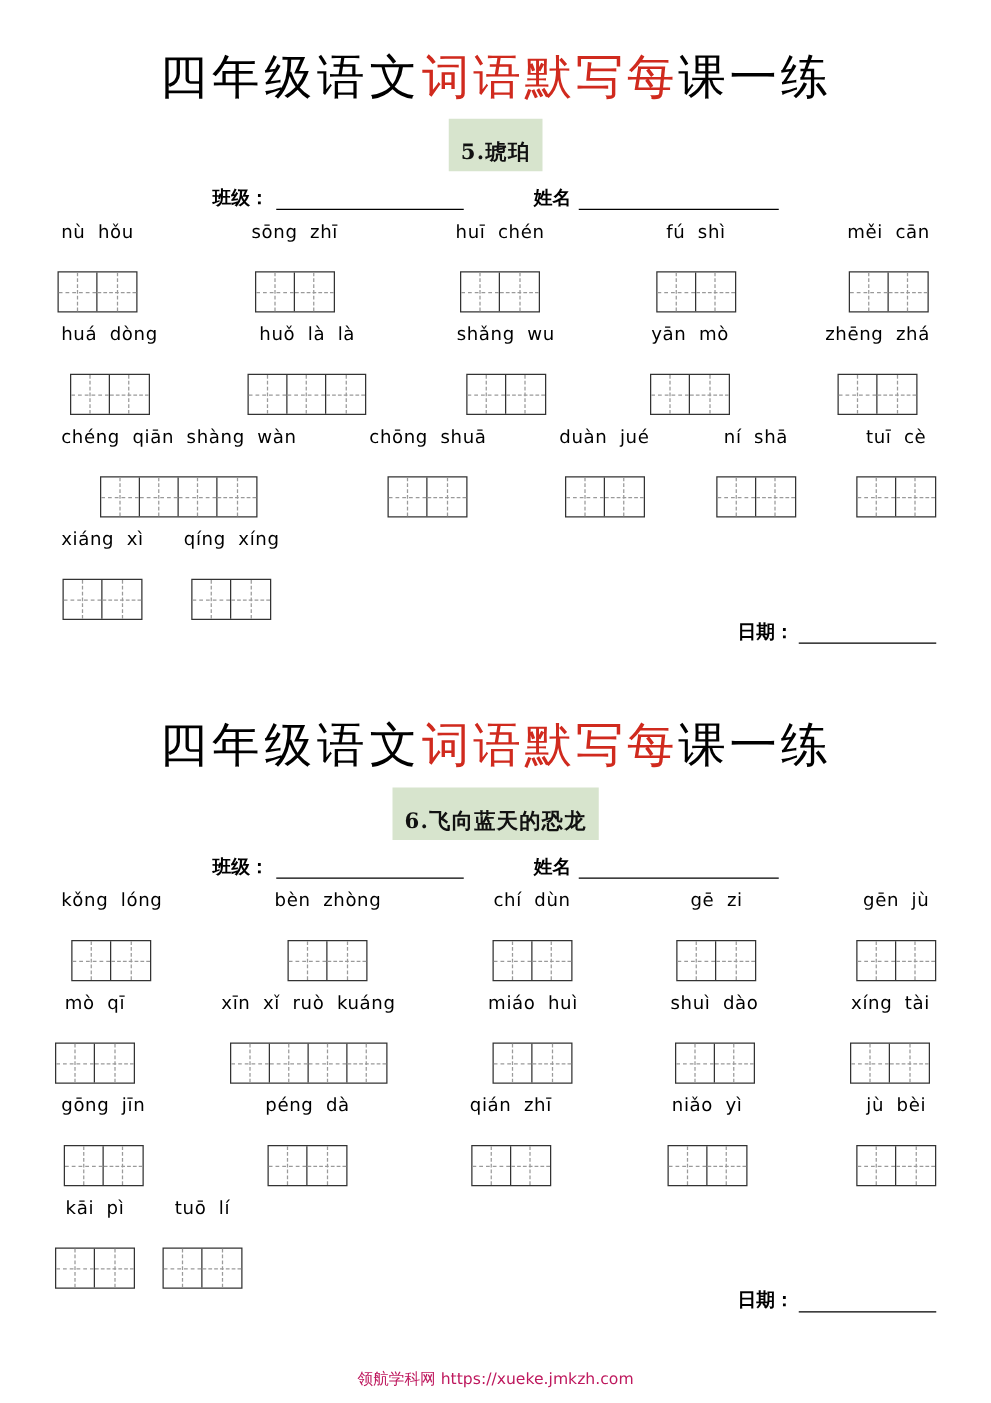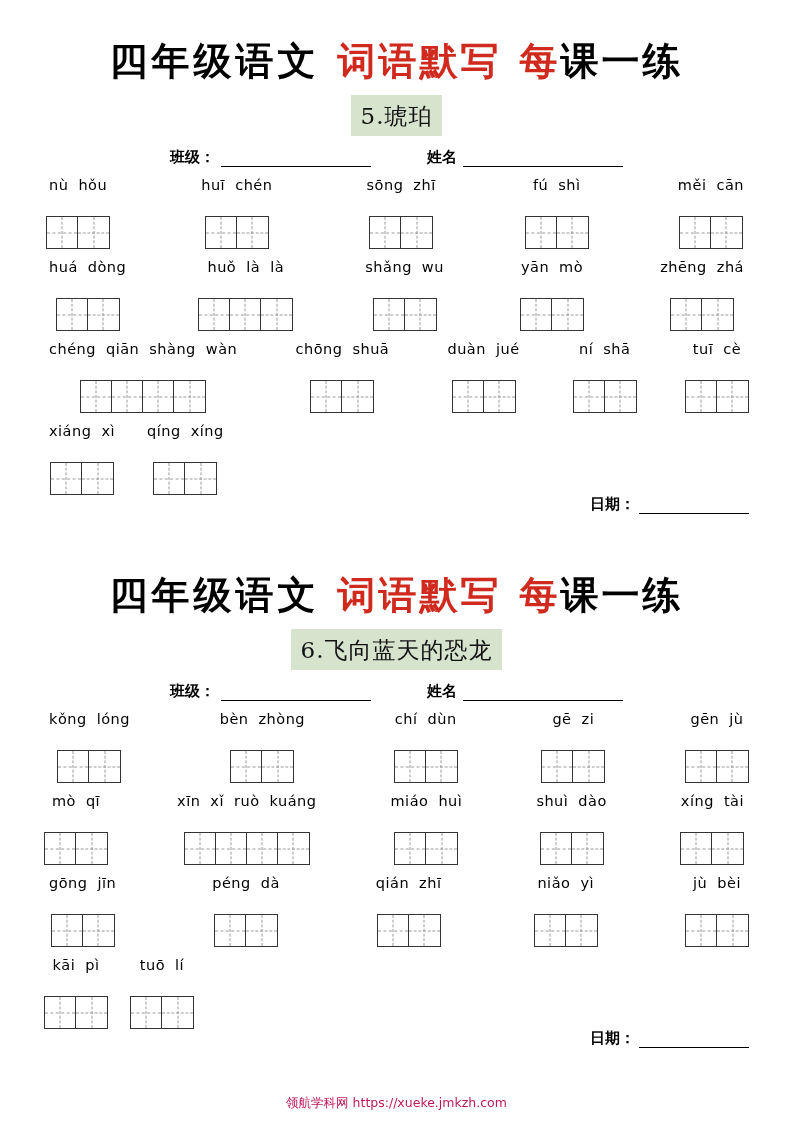--- a/index.html
+++ b/index.html
@@ -20,23 +20,22 @@
   }
   .worksheet {
     position: relative;
     margin-bottom: 10px;
   }
   
   .title-row {
     display: flex;
     align-items: center;
     justify-content: center;
-    gap: 18px;
     font-family: "DejaVu Serif", serif;
-    font-weight: bold;
+    font-weight: normal;
     letter-spacing: 2px;
     padding-top: 6px;
   }
   .title-black {
     font-size: 38px;
     color: #000000;
     font-family: "DejaVu Serif", serif;
     letter-spacing: 4px;
   }
   .title-red {
@@ -55,23 +54,23 @@
 
   
   .lesson-wrap {
     display: flex;
     justify-content: center;
     margin-top: 8px;
   }
   .lesson {
     background: #d7e4cd;
     color: #111;
-    font-size: 23px;
-    font-weight: normal;
-    padding: 6px 10px 4px 10px;
+    font-size: 17px;
+    font-weight: bold;
+    padding: 15px 10px 4px 10px;
     font-family: "DejaVu Serif", serif;
     letter-spacing: 1px;
   }
 
   
   .info-row {
     display: flex;
     justify-content: center;
     align-items: flex-end;
     margin-top: 12px;
@@ -193,34 +192,34 @@
                 <div class="h"></div>
                 <div class="v"></div>
               </div>
               <div class="cell">
                 <div class="h"></div>
                 <div class="v"></div>
               </div>
             </div>
           </div>
           <div class="word">
+            <div class="pinyin"><span class="syl">sōng</span><span class="syl">zhī</span></div>
+            <div class="grid">
+              <div class="cell">
+                <div class="h"></div>
+                <div class="v"></div>
+              </div>
+              <div class="cell">
+                <div class="h"></div>
+                <div class="v"></div>
+              </div>
+            </div>
+          </div>
+          <div class="word">
             <div class="pinyin"><span class="syl">huī</span><span class="syl">chén</span></div>
-            <div class="grid">
-              <div class="cell">
-                <div class="h"></div>
-                <div class="v"></div>
-              </div>
-              <div class="cell">
-                <div class="h"></div>
-                <div class="v"></div>
-              </div>
-            </div>
-          </div>
-          <div class="word">
-            <div class="pinyin"><span class="syl">sōng</span><span class="syl">zhī</span></div>
             <div class="grid">
               <div class="cell">
                 <div class="h"></div>
                 <div class="v"></div>
               </div>
               <div class="cell">
                 <div class="h"></div>
                 <div class="v"></div>
               </div>
             </div>

